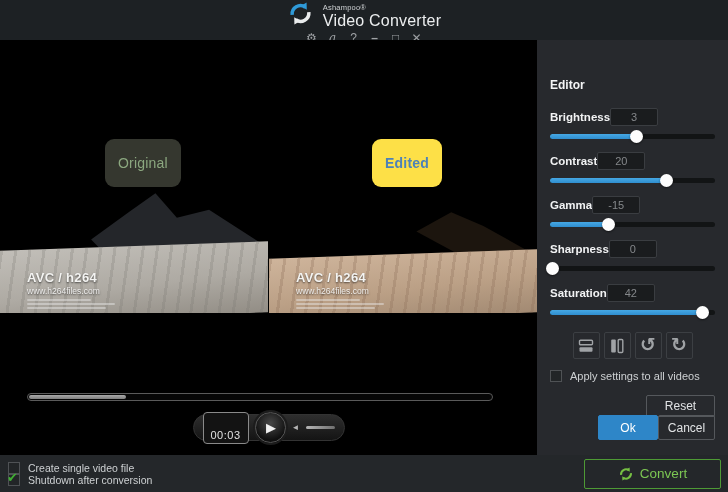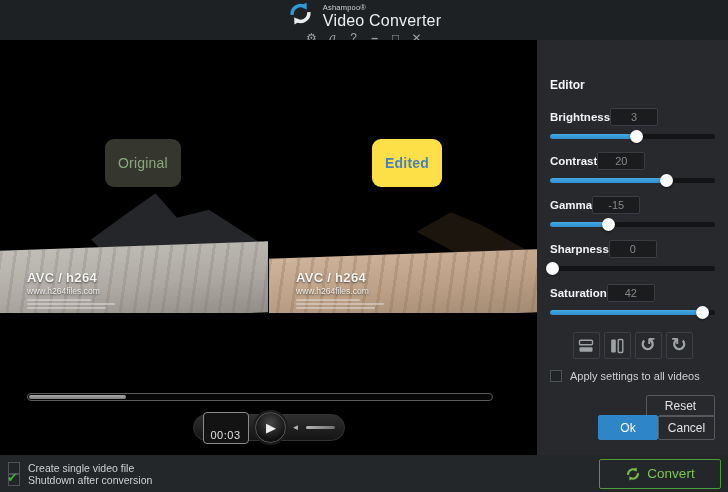--- a/index.html
+++ b/index.html
@@ -117,21 +117,21 @@
   .btn-ok { width:60px; height:25px; background:#2e86c8; border:1px solid #2e86c8; border-radius:2px;
     color:#fff; font-size:12px; }
   .btn-cancel { width:57px; height:25px; border:1px solid #55585c; border-radius:2px; background:transparent;
     color:#e0e2e4; font-size:12px; }
 
   
   .bottombar { height:37px; background:#24272a; display:flex; justify-content:space-between; align-items:center; padding:0 7px 0 8px; }
   .footer-checks { display:flex; flex-direction:column; }
   .footer-check { display:flex; align-items:center; }
   .footer-check .apply-label { font-size:10.5px; }
-  .btn-convert { width:122px; height:30px; border:1px solid #4e9a35; border-radius:2px; background:transparent;
+  .btn-convert { width:137px; height:30px; border:1px solid #4e9a35; border-radius:2px; background:transparent;
     color:#7cc653; font-size:13.5px; gap:6px; }
 </style>
 </head>
 <body>
 
 <div>
 
   <header class="titlebar">
     <div class="brand">
       <span>

